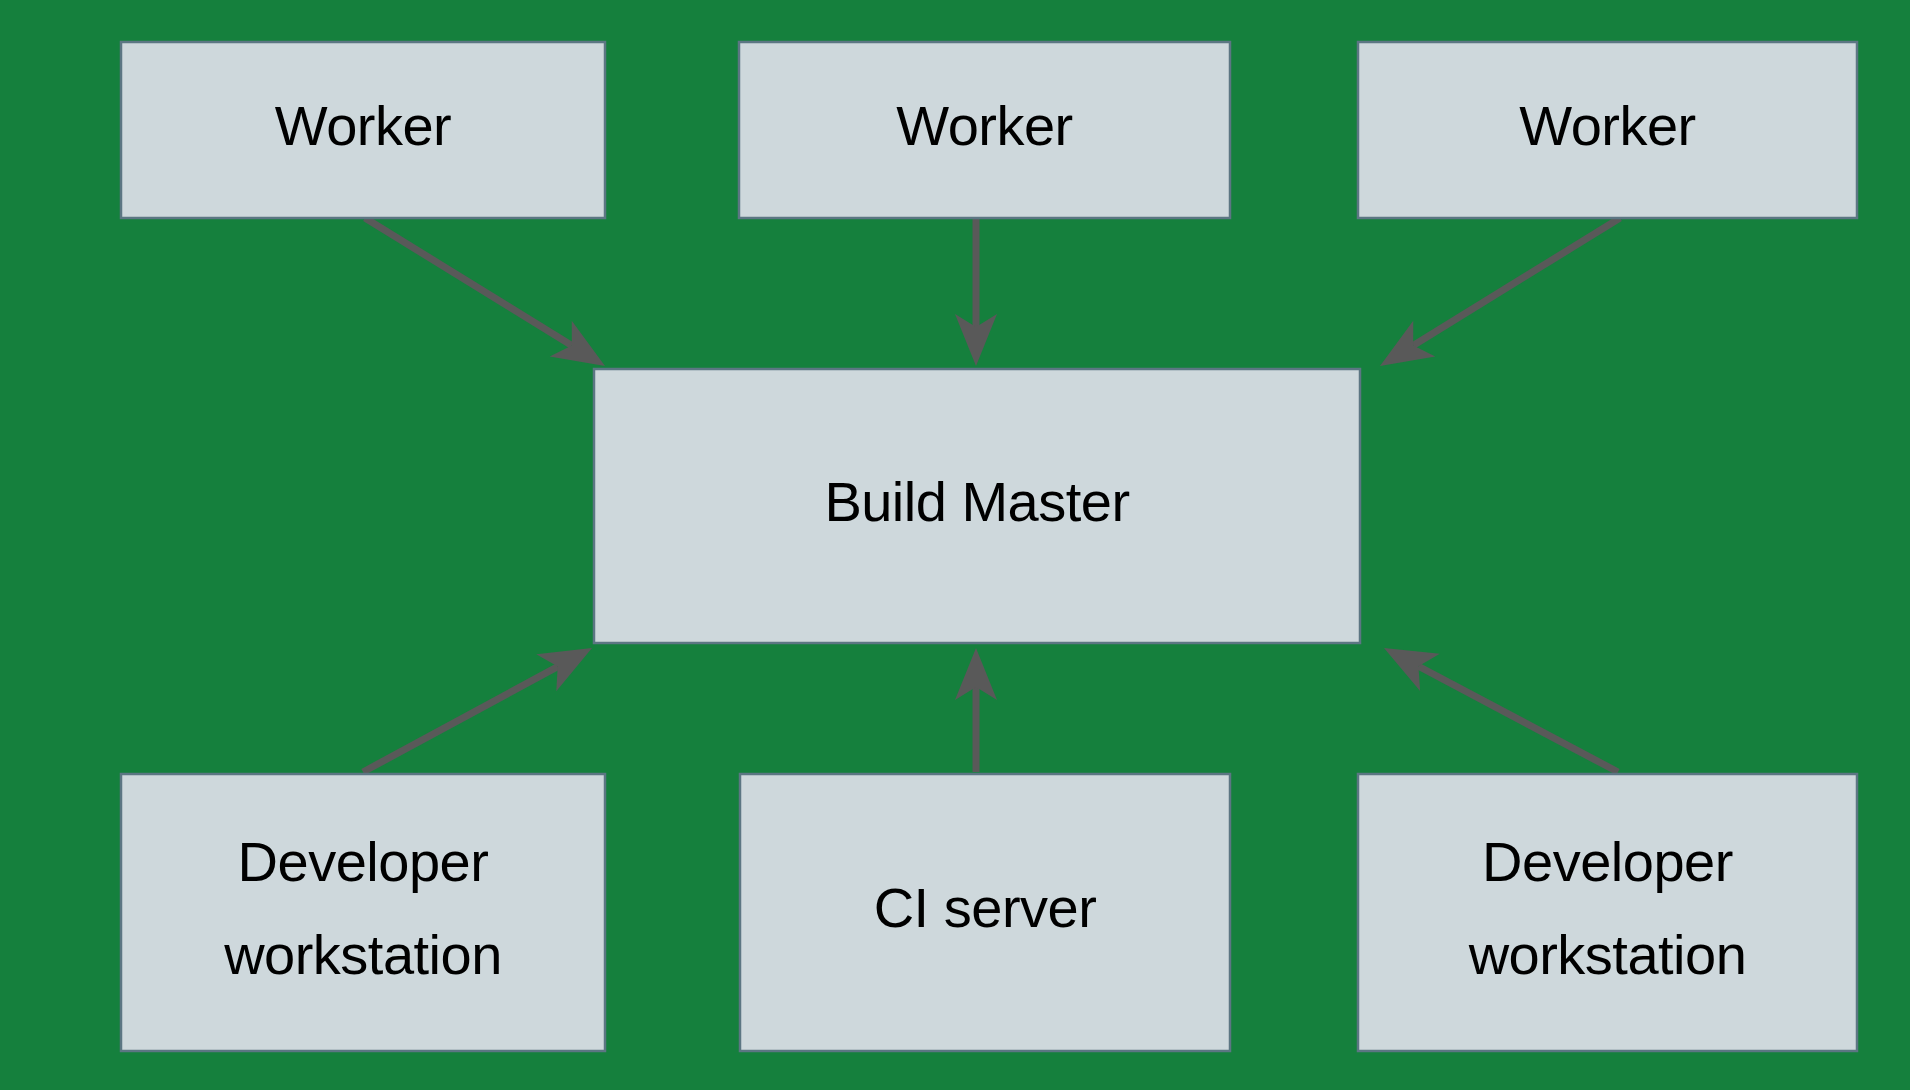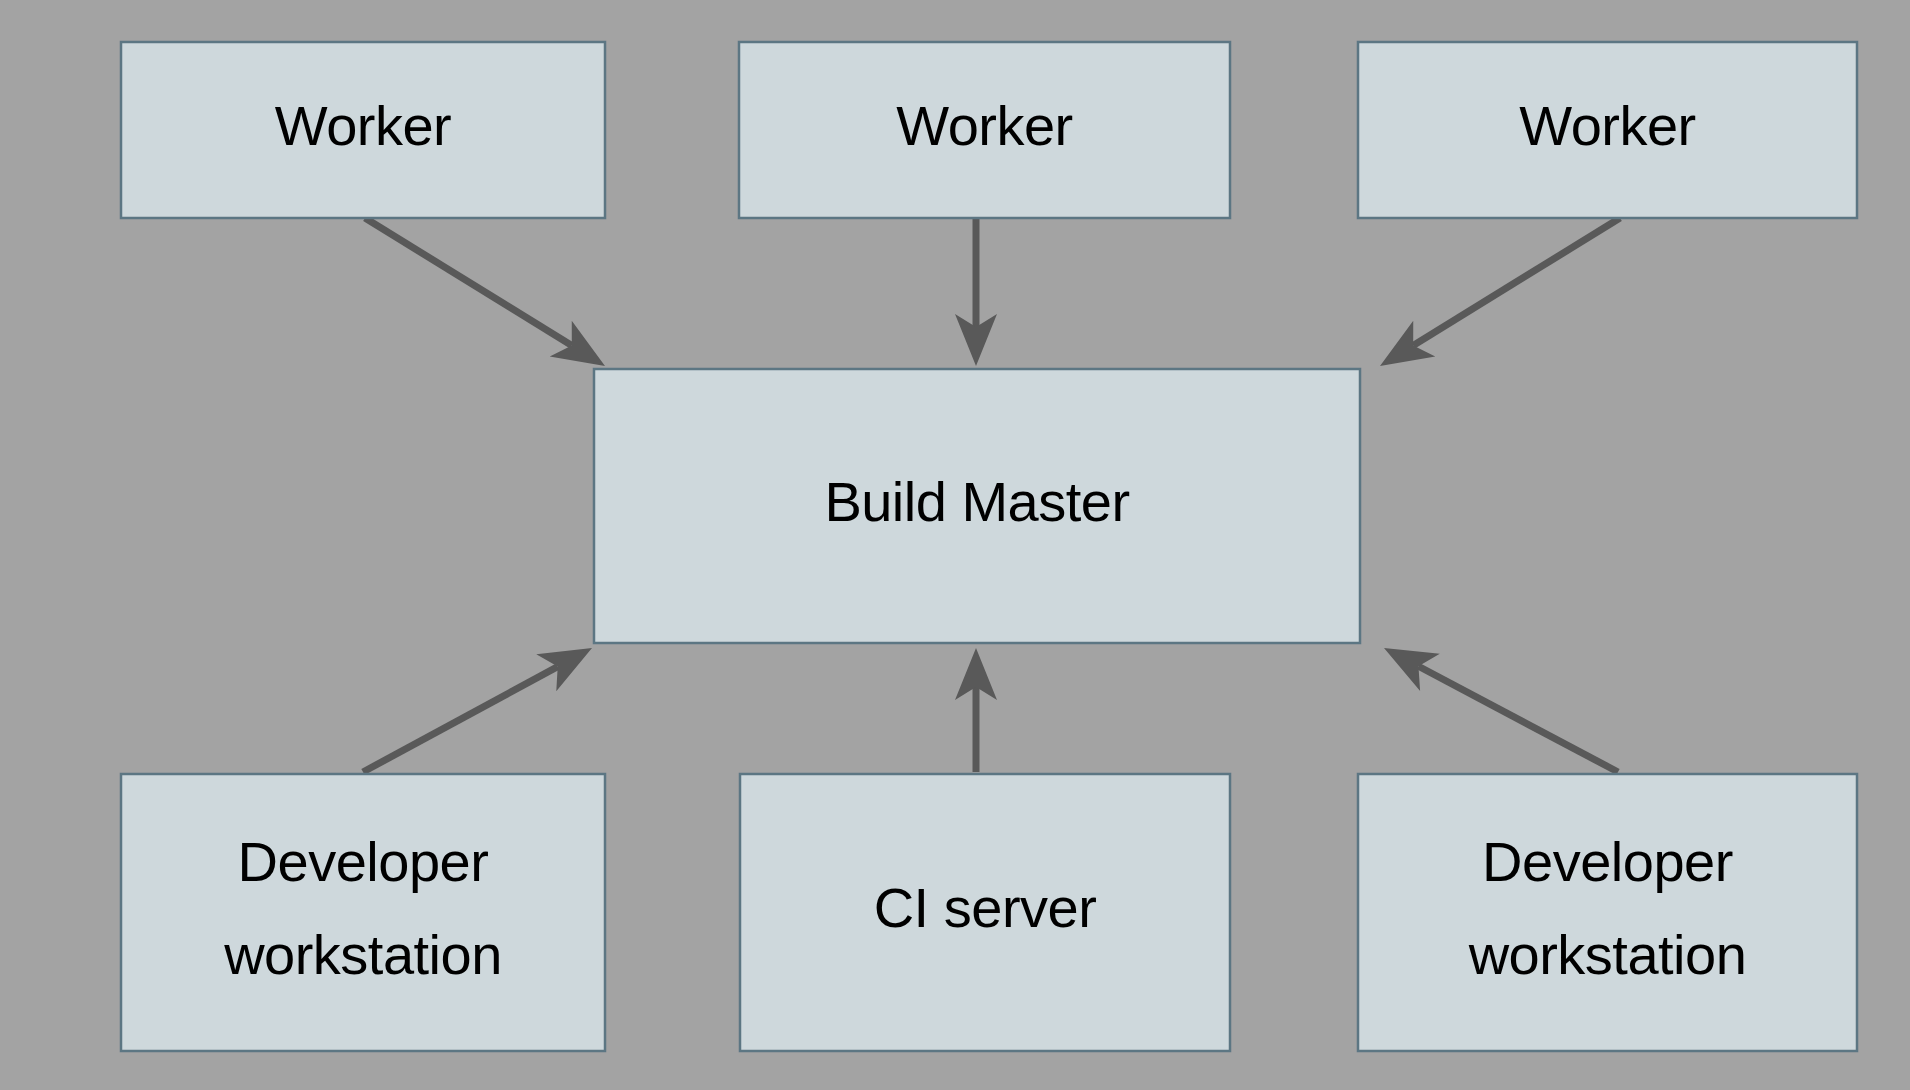--- a/index.html
+++ b/index.html
@@ -10,21 +10,21 @@
   body {
     width: 1910px;
     height: 1090px;
     overflow: hidden;
     font-family: "Liberation Sans", sans-serif;
   }
   #diagram-root {
     position: relative;
     width: 1910px;
     height: 1090px;
-    background: #a3a3a3;
+    background: #15803d;
   }
   #diagram-svg {
     position: absolute;
     top: 0;
     left: 0;
     width: 1910px;
     height: 1090px;
     display: block;
   }
   .node-rect {

